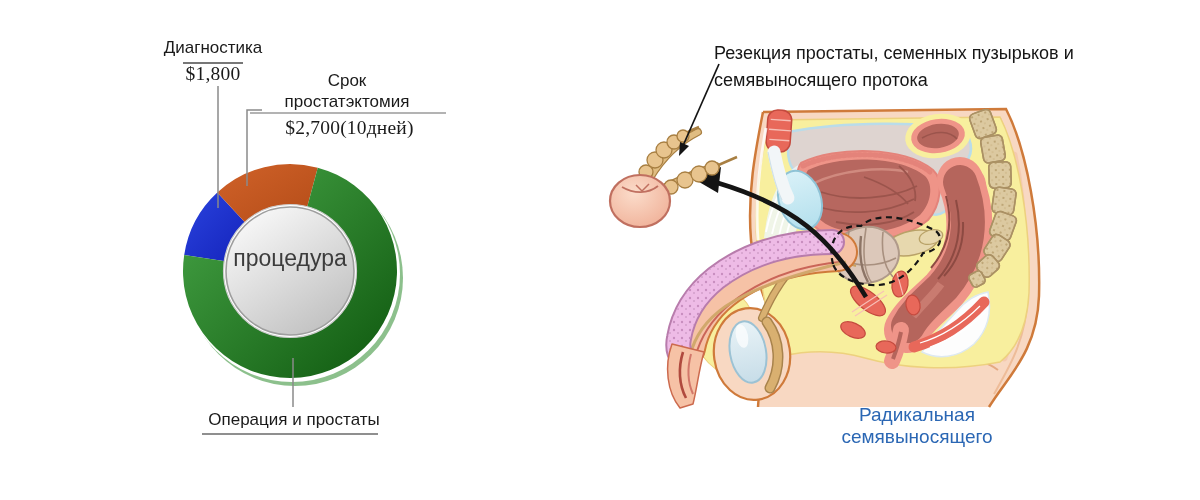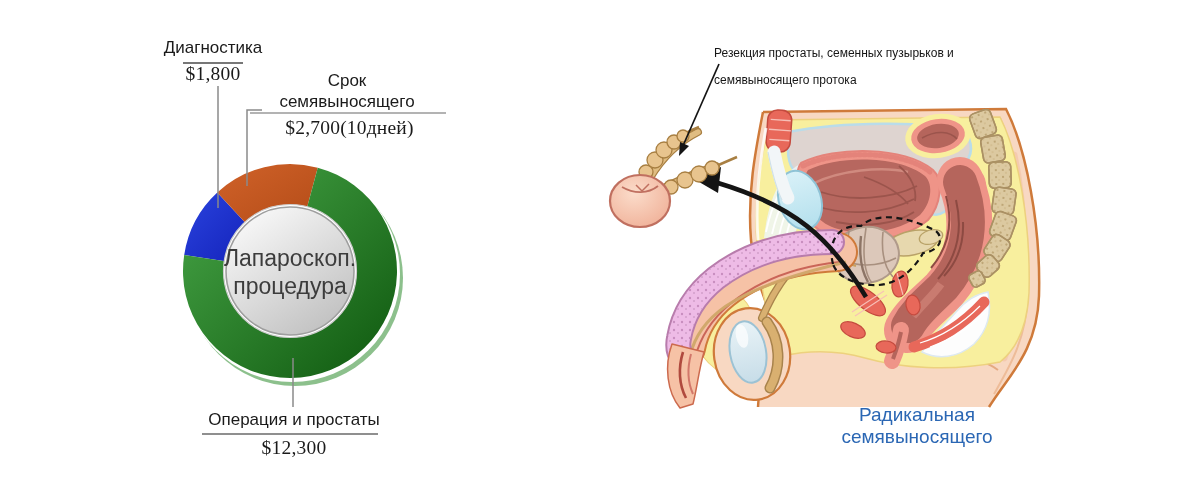--- a/index.html
+++ b/index.html
@@ -3,21 +3,21 @@
 <meta charset="utf-8">
 <style>
   html,body{margin:0;padding:0;background:#fff;}
   .page{position:relative;width:1200px;height:500px;background:#ffffff;overflow:hidden;
         font-family:"Liberation Sans",sans-serif;color:#1a1a1a;}
   .page svg.scene{position:absolute;left:0;top:0;}
   .lbl,.val,.cap{position:absolute;text-align:center;line-height:1.22;}
   .lbl{font-size:17px;}
   .val{font-size:19.5px;letter-spacing:.2px;font-family:Liberation Serif, serif;}
   .center-label{position:absolute;text-align:center;font-size:23px;line-height:28px;color:#3c3c3c;}
-  .cap-top{position:absolute;text-align:left;font-size:12px;line-height:27px;color:#161616;}
+  .cap-top{position:absolute;text-align:left;font-size:18px;line-height:27px;color:#161616;}
   .cap-bottom{position:absolute;text-align:center;font-size:19px;line-height:22px;color:#2b67b4;}
 </style>
 </head>
 <body>
 
 <div class="page">
 
 <svg class="scene" width="1200" height="500" viewBox="0 0 1200 500">
   <defs>
     <linearGradient id="segBlue" x1="0" y1="0" x2="1" y2="1">
@@ -292,28 +292,26 @@
     <g>
       <path fill="none" stroke="#141414" stroke-width="1.7" d="M719 64 L682 148"></path>
       <polygon fill="#141414" points="679,156 689,146 680,142"></polygon>
     </g>
   </g>
 </svg>
 
 <div class="lbl" style="left:140px;top:38px;width:146px">Диагностика</div>
 <div class="val" style="left:140px;top:62px;width:146px">$1,800</div>
 
-<div class="lbl" style="left:272px;top:71px;width:150px">Срок семявыносящего</div>
+<div class="lbl" style="left:272px;top:71px;width:150px">Срок простатэктомия</div>
 <div class="val" style="left:252px;top:116px;width:195px">$2,700(10дней)</div>
 
 <div class="lbl" style="left:188px;top:410px;width:212px">Операция и простаты</div>
-<div class="val" style="left:188px;top:436px;width:212px">$12,300</div>
 
 <div class="center-label" style="left:205px;top:244px;width:170px">
-  <div>Лапароскоп.</div>
   <div>процедура</div>
 </div>
 
 <div class="cap-top" style="left:714px;top:40px;width:380px">
   <div>Резекция простаты, семенных пузырьков и</div>
   <div>семявыносящего протока</div>
 </div>
 
 <div class="cap-bottom" style="left:812px;top:404px;width:210px">
   <div>Радикальная</div>

